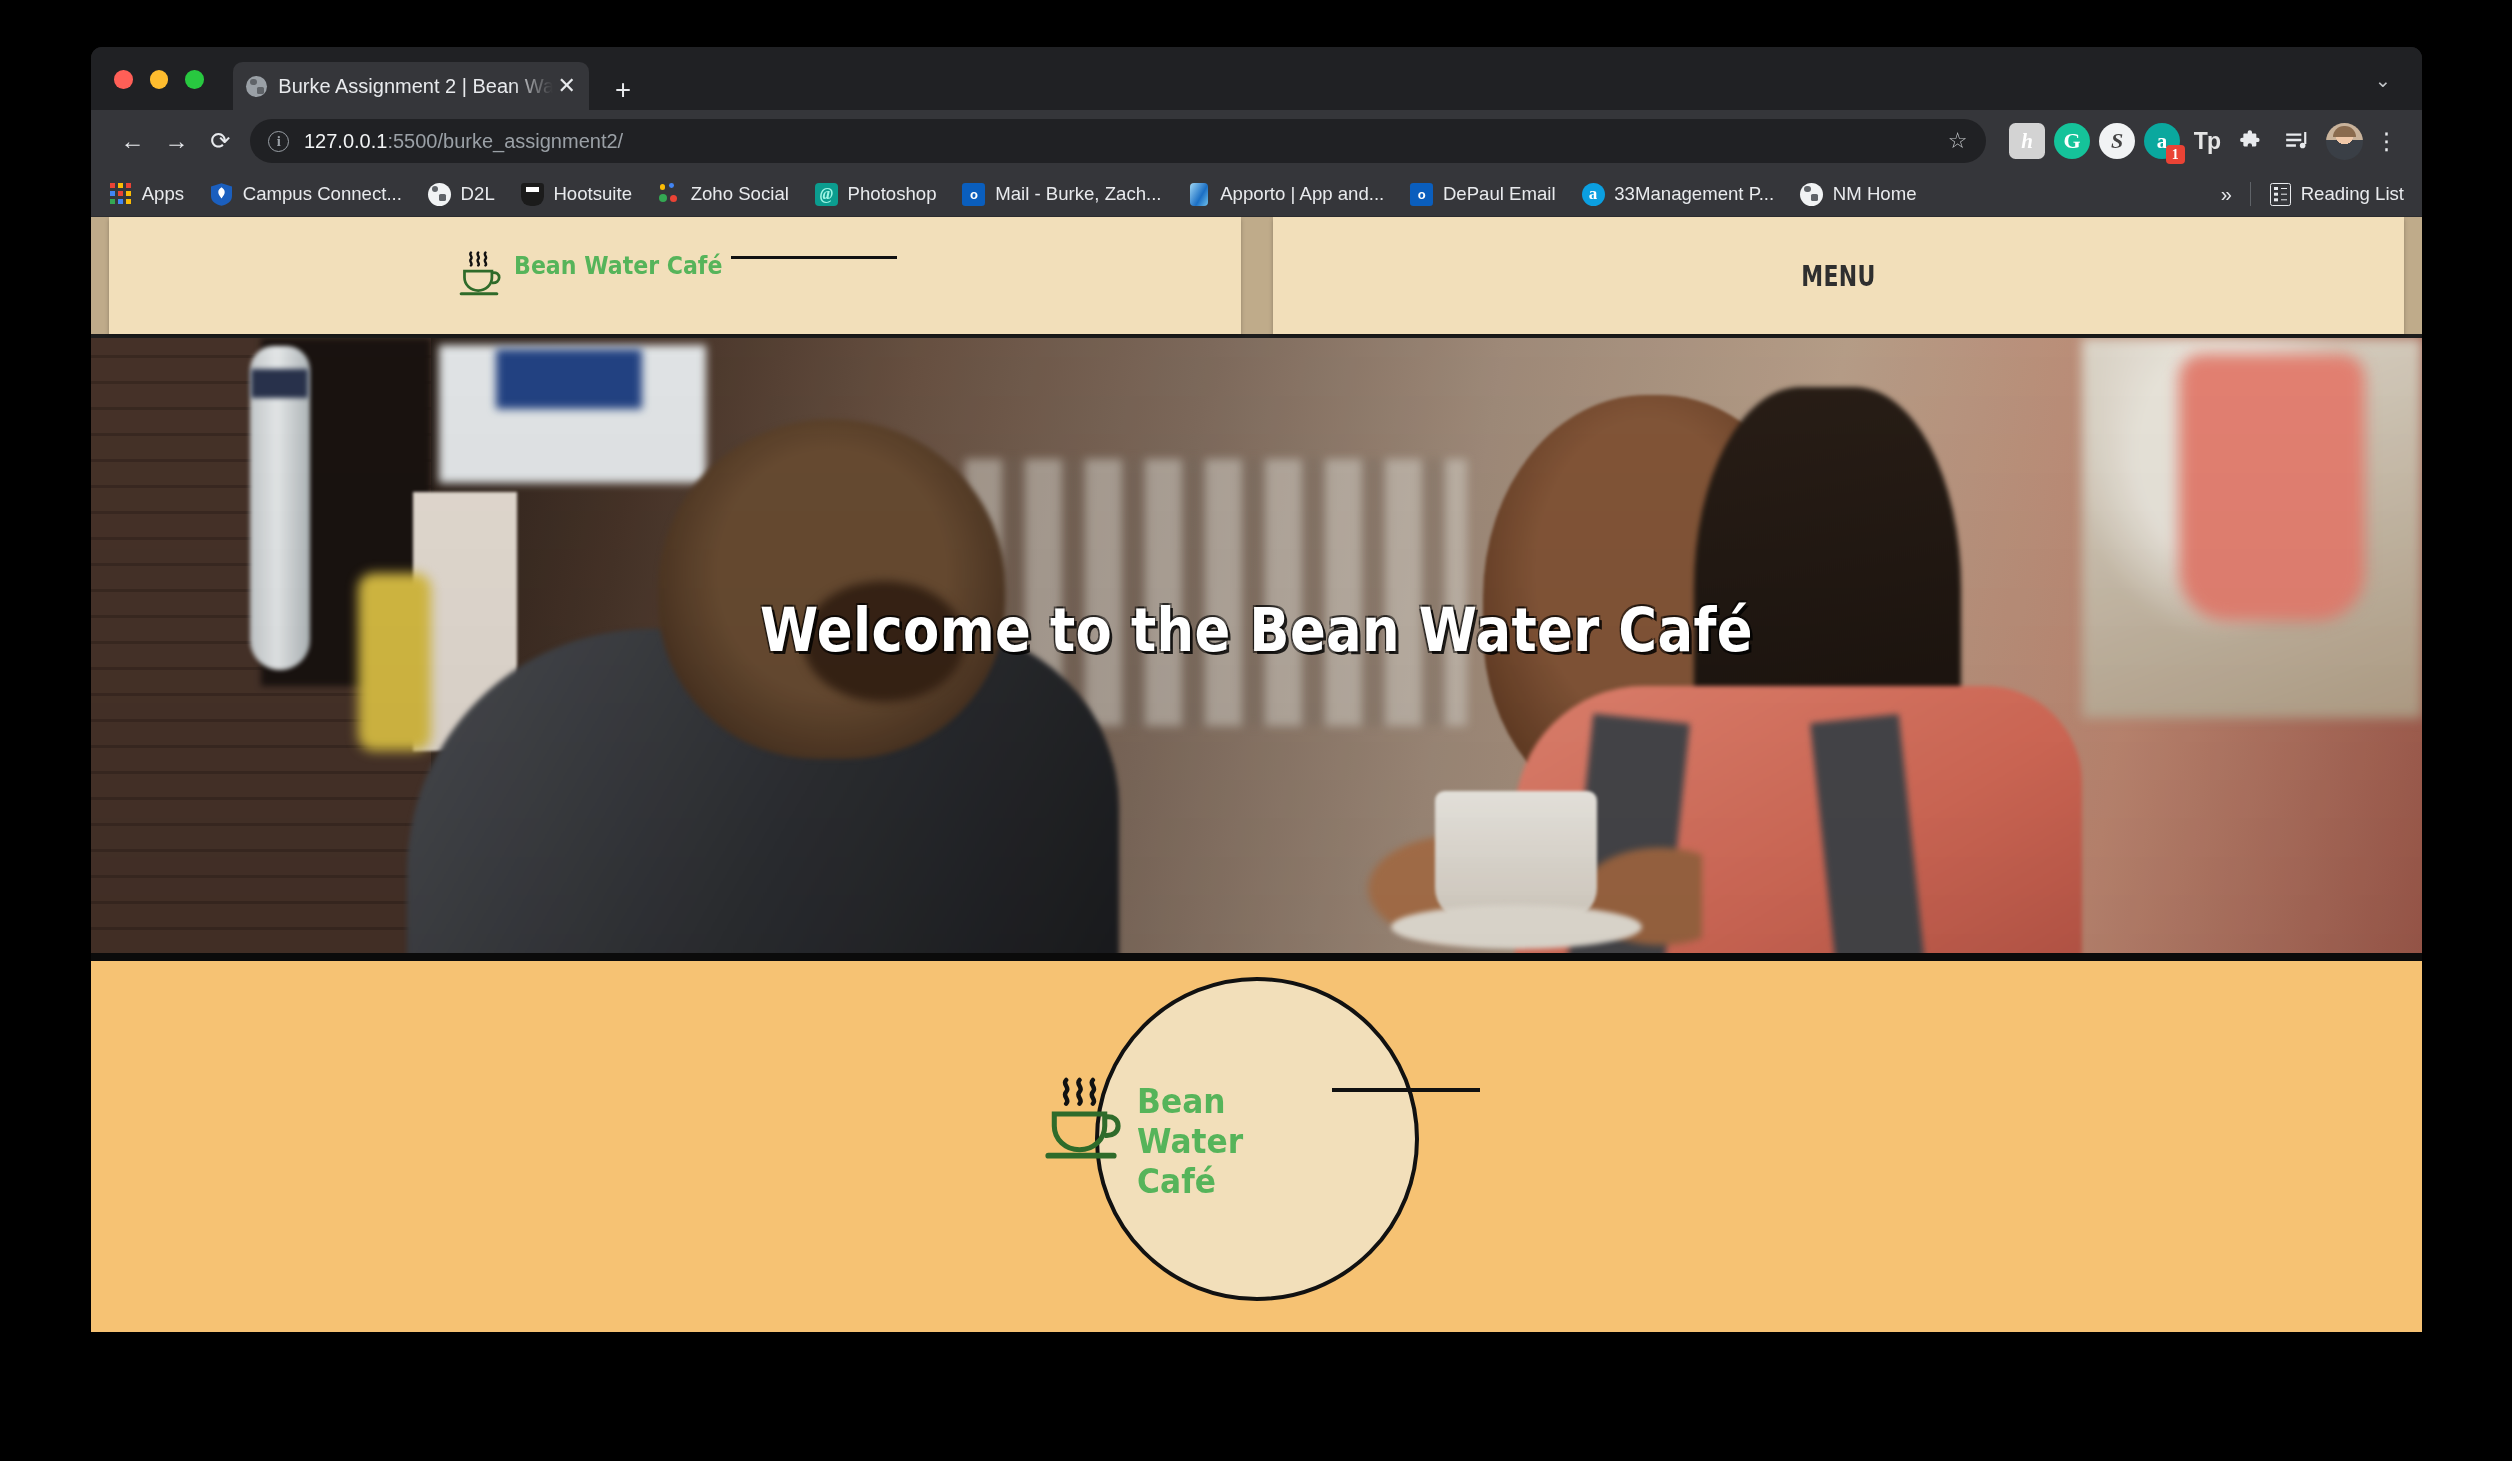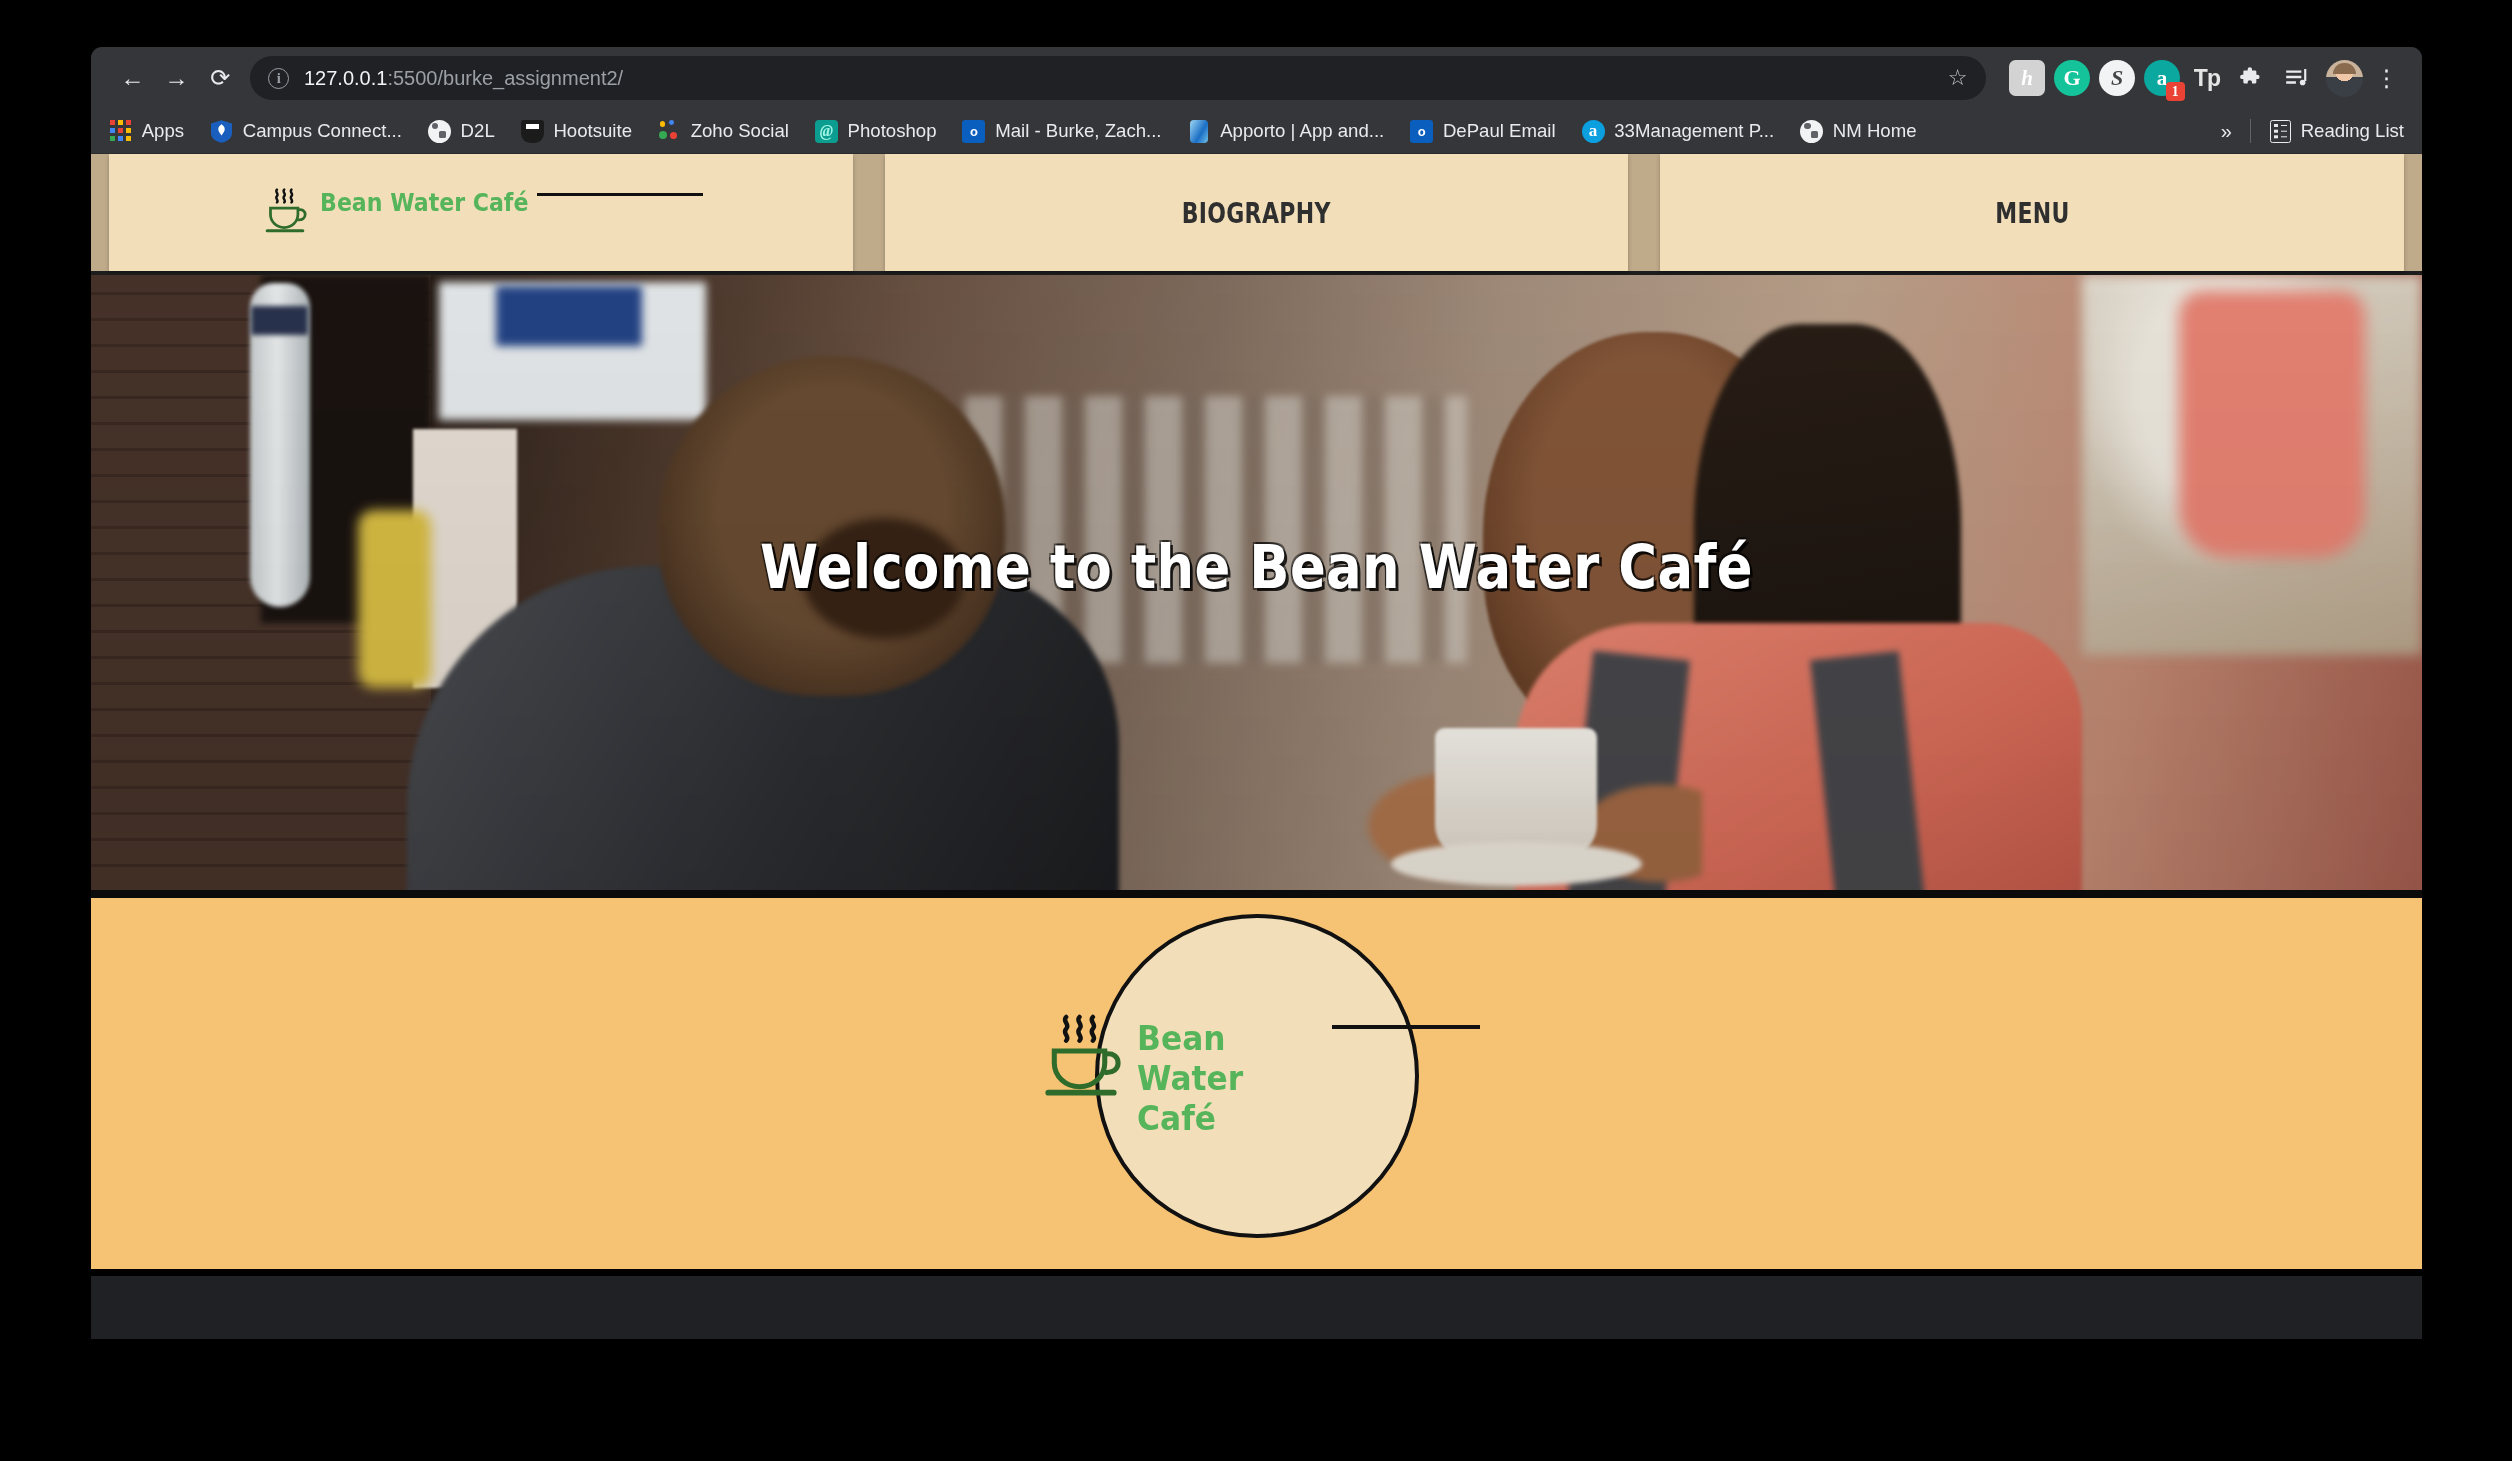--- a/index.html
+++ b/index.html
@@ -226,20 +226,35 @@
     width: 324px; height: 324px; border-radius: 50%;
     background: #f2dfba; border: 4px solid #111;
     display: flex; align-items: center; justify-content: center;
   }
 </style>
 </head>
 <body>
 
 <div id="window">
 
+  <div id="tabstrip">
+    <div id="traffic">
+      <span class="light l-red"></span>
+      <span class="light l-yellow"></span>
+      <span class="light l-green"></span>
+    </div>
+
+    <div id="tab">
+      <span class="favicon"></span>
+      <span id="tab-title">Burke Assignment 2 | Bean Wa</span>
+      <span id="tab-close">✕</span>
+    </div>
+    <div id="newtab">+</div>
+    <div id="tab-search">⌄</div>
+  </div>
 
   <div id="toolbar">
     <div class="navbtn">←</div>
     <div class="navbtn">→</div>
     <div class="navbtn">⟳</div>
 
     <div id="omnibox">
       <span id="info-icon">i</span>
       <span id="url">
         <span class="host">127.0.0.1</span><span>:5500/burke_assignment2/</span>
@@ -374,23 +389,20 @@
               <path d="M14 25h34v8c0 9-7.6 16-17 16s-17-7-17-16z" fill="none" stroke="#2f6b2a" stroke-width="3.4"></path>
               <path d="M48 27c6-1 9 2 9 6s-3.4 7-9 6.4" fill="none" stroke="#2f6b2a" stroke-width="3.4"></path>
               <path d="M10 53h44" stroke="#2f6b2a" stroke-width="4" stroke-linecap="round"></path>
             </svg>
           </span>
           <span class="logo-text" style="font-size:24px;margin-top:1.6px;">Bean Water Café</span>
           <span class="logo-rule" style="width:166px;height:3.2px;margin-top:5.7px;"></span>
         </div>
       </div>
 
-      <div class="navcell">
-        <span class="lbl">BIOGRAPHY</span>
-      </div>
       <div class="navcell">
         <span class="lbl">MENU</span>
       </div>
     </div>
 
     <div id="hero">
       <div id="hero-photo">
 
         <div class="ph" style="inset:0;background:
              radial-gradient(120% 90% at 78% 40%, #c9946f 0 18%, transparent 55%),

